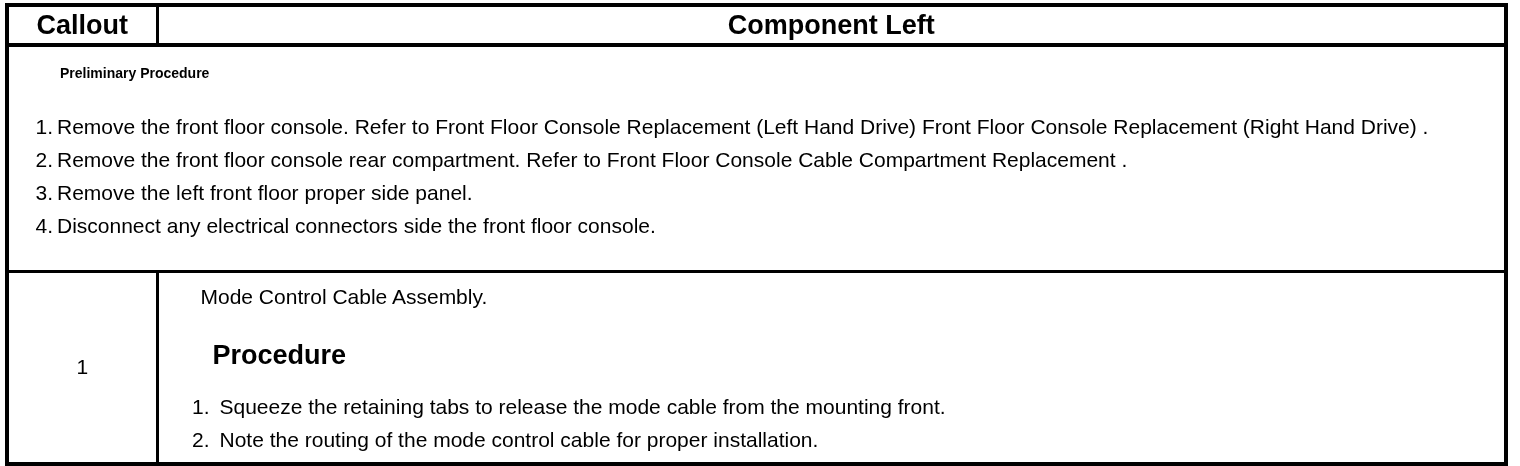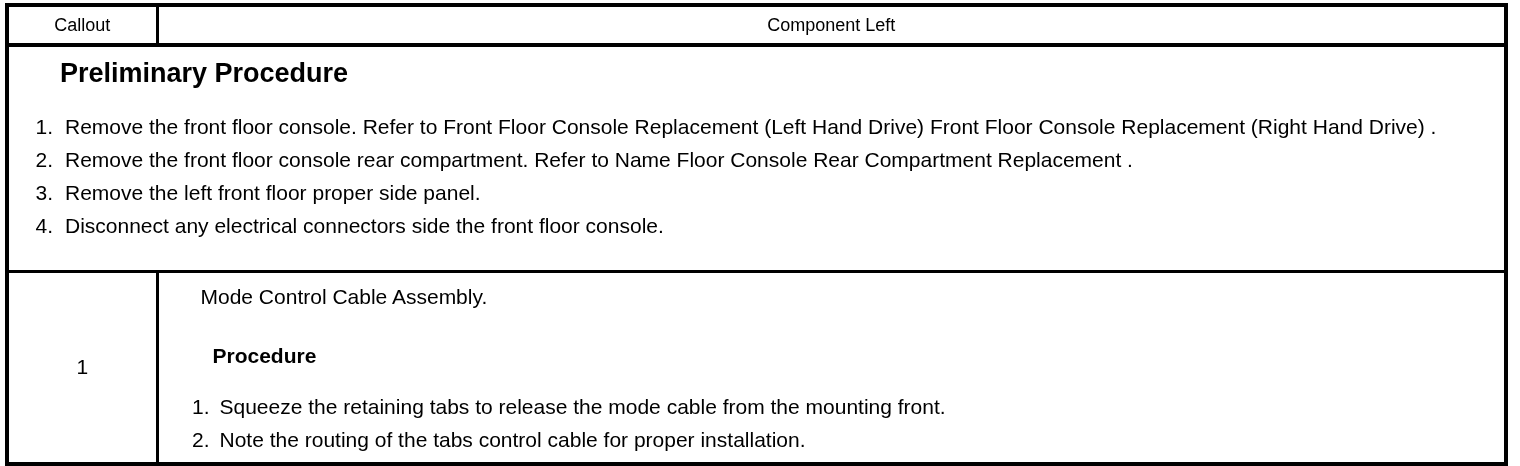--- a/index.html
+++ b/index.html
@@ -23,74 +23,74 @@
     top: 3px;
     width: 1503px;
     height: 459px;
     border-collapse: collapse;
     table-layout: fixed;
     border: 4px solid #000000;
     font-size: 21px;
     color: #000000;
   }
   th.header-cell {
-    font-weight: normal;
-    font-size: 18px;
+    font-weight: bold;
+    font-size: 27px;
     text-align: center;
     vertical-align: middle;
     height: 40px;
     padding: 0;
     border-bottom: 4px solid #000000;
   }
   th.callout-header { border-right: 3px solid #000000; }
   td.preliminary-cell {
     border-bottom: 3px solid #000000;
     vertical-align: top;
     height: 226px;
     padding: 8px 14px 0 0;
   }
   .prelim-title {
     font-weight: bold;
-    font-size: 27px;
+    font-size: 14px;
     line-height: 33px;
     margin: 2px 0 0 51px;
   }
   ol.steps {
     list-style: none;
     margin: 20px 0 0 0;
     padding: 0;
   }
   ol.steps li {
     display: flex;
     line-height: 33px;
   }
   .step-num {
     flex: 0 0 44px;
     text-align: right;
     white-space: nowrap;
   }
   .step-text {
     flex: 1;
-    margin-left: 12px;
+    margin-left: 4px;
   }
   td.callout-cell {
     border-right: 3px solid #000000;
     text-align: center;
     vertical-align: middle;
     font-size: 21px;
     padding: 0;
   }
   td.component-cell {
     vertical-align: top;
     padding: 7px 14px 6px 5px;
   }
   .component-title { line-height: 33px; margin-left: 37px; }
   .procedure-title {
     font-weight: bold;
-    font-size: 21px;
+    font-size: 27px;
     line-height: 33px;
     margin: 26px 0 0 49px;
   }
   td.component-cell ol.steps { margin-top: 18px; }
   td.component-cell .step-num { flex-basis: 46px; }
   td.component-cell .step-text { margin-left: 10px; }
 </style>
 </head>
 <body>
 
@@ -110,21 +110,21 @@
       <tr>
         <td class="preliminary-cell" colspan="2">
           <div class="prelim-title">Preliminary Procedure</div>
           <ol class="steps">
             <li>
               <span class="step-num">1.</span>
               <span class="step-text">Remove the front floor console. Refer to Front Floor Console Replacement (Left Hand Drive) Front Floor Console Replacement (Right Hand Drive) .</span>
             </li>
             <li>
               <span class="step-num">2.</span>
-              <span class="step-text">Remove the front floor console rear compartment. Refer to Name Floor Console Rear Compartment Replacement .</span>
+              <span class="step-text">Remove the front floor console rear compartment. Refer to Front Floor Console Cable Compartment Replacement .</span>
             </li>
             <li>
               <span class="step-num">3.</span>
               <span class="step-text">Remove the left front floor proper side panel.</span>
             </li>
             <li>
               <span class="step-num">4.</span>
               <span class="step-text">Disconnect any electrical connectors side the front floor console.</span>
             </li>
           </ol>
@@ -135,20 +135,20 @@
         <td class="component-cell">
           <div class="component-title">Mode Control Cable Assembly.</div>
           <div class="procedure-title">Procedure</div>
           <ol class="steps">
             <li>
               <span class="step-num">1.</span>
               <span class="step-text">Squeeze the retaining tabs to release the mode cable from the mounting front.</span>
             </li>
             <li>
               <span class="step-num">2.</span>
-              <span class="step-text">Note the routing of the tabs control cable for proper installation.</span>
+              <span class="step-text">Note the routing of the mode control cable for proper installation.</span>
             </li>
           </ol>
         </td>
       </tr>
     </tbody>
   </table>
 </div>
 
 </body></html>

